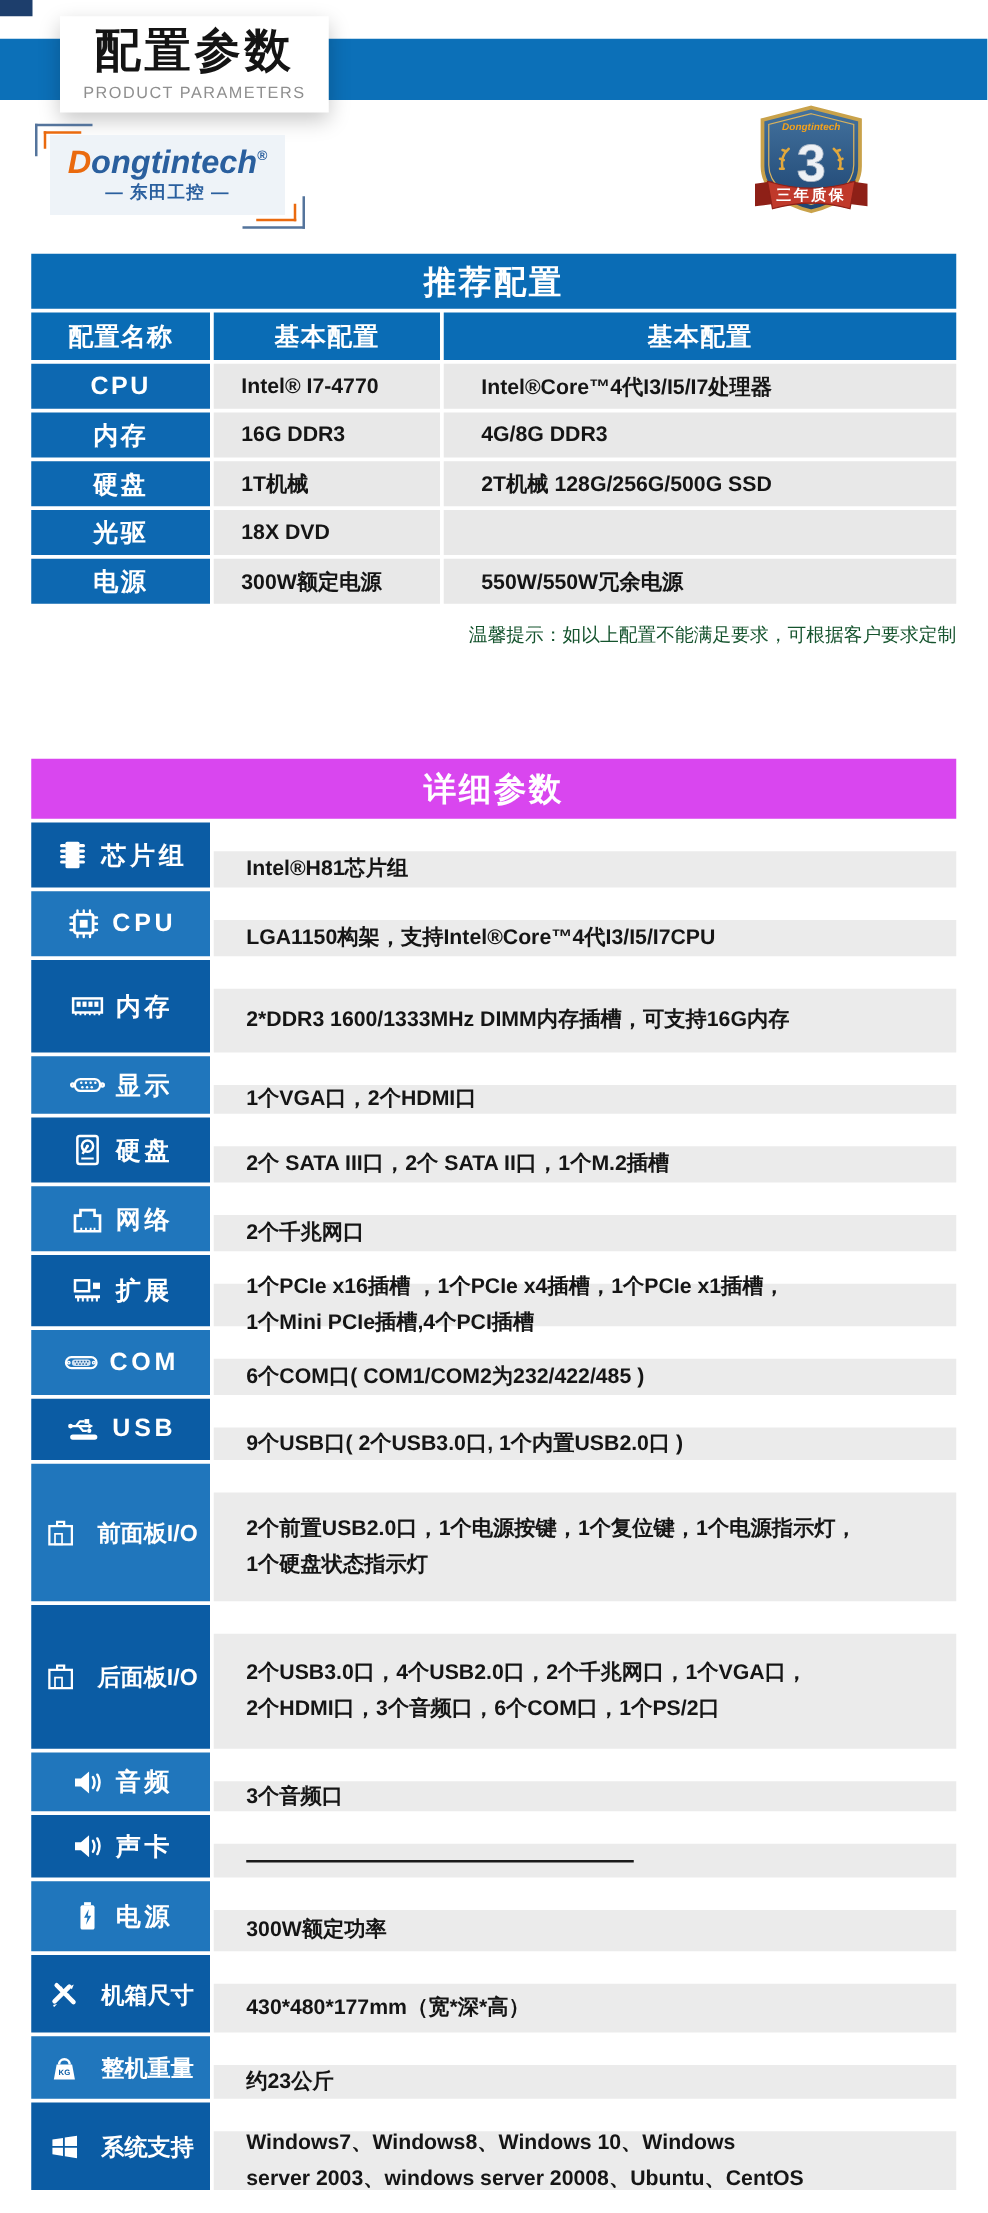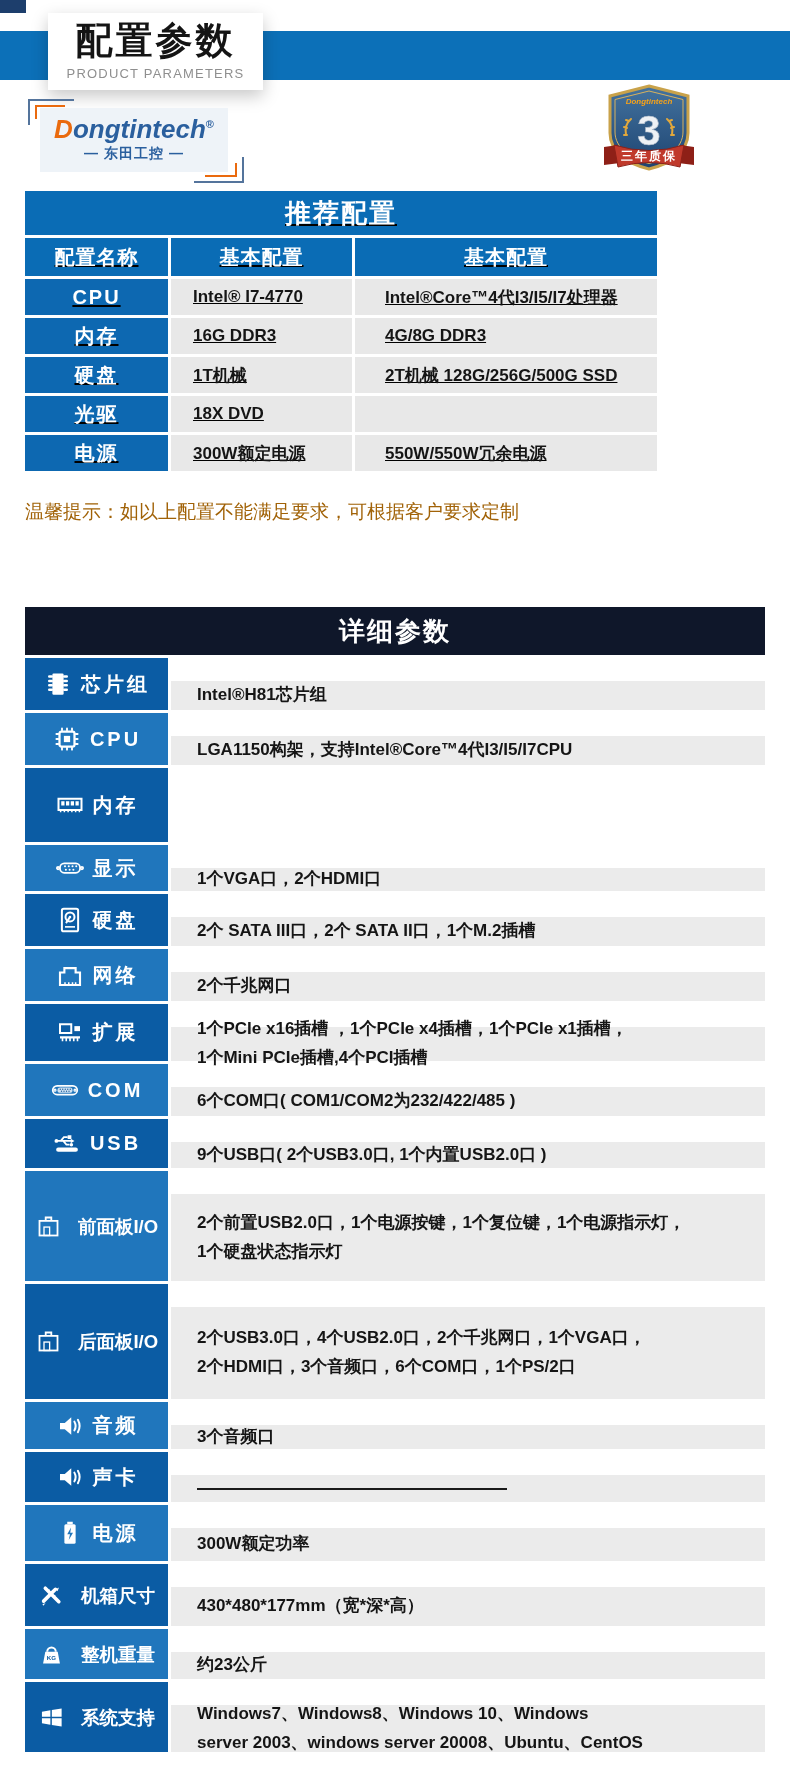--- a/index.html
+++ b/index.html
@@ -24,34 +24,34 @@
   .logo-cn{font-size:14px;font-weight:700;color:#2a5f9e;margin-top:1px;letter-spacing:1px;}
   .br{position:absolute;}
   .br-tl1{left:-12px;top:-9px;width:44px;height:24px;border-left:2px solid #54749c;border-top:2px solid #54749c;}
   .br-tl2{left:-5px;top:-3px;width:28px;height:12px;border-left:2px solid #ea6a0e;border-top:2px solid #ea6a0e;}
   .br-br1{right:-16px;bottom:-11px;width:48px;height:24px;border-right:2px solid #54749c;border-bottom:2px solid #54749c;}
   .br-br2{right:-9px;bottom:-5px;width:30px;height:12px;border-right:2px solid #ea6a0e;border-bottom:2px solid #ea6a0e;}
 
   .badge{position:absolute;left:598px;top:83px;z-index:2;}
 
   
-  .rec-wrap{position:absolute;left:25px;top:191px;width:632px;text-decoration:underline;}
+  .rec-wrap{position:absolute;left:25px;top:203px;width:740px;}
   .rec-title{height:44px;background:#0a6cb5;color:#fff;font-size:26px;font-weight:700;
              display:flex;align-items:center;justify-content:center;letter-spacing:2px;margin-bottom:3px;}
   .rec-grid{display:grid;grid-template-columns:143px 181px 1fr;grid-template-rows:38px repeat(5,36px);gap:3px;}
   .rc-h{background:#0a6cb5;color:#fff;font-size:20px;font-weight:700;display:flex;align-items:center;justify-content:center;letter-spacing:1px;}
   .rc-name{background:#0d68b1;color:#fff;font-size:20px;font-weight:700;display:flex;align-items:center;justify-content:center;letter-spacing:2px;}
   .rc-val{background:#e8e8e8;color:#151515;font-size:17px;font-weight:600;display:flex;align-items:center;padding-left:22px;}
   .rc-opt{padding-left:30px;}
 
-  .note{position:absolute;left:25px;top:499px;width:740px;text-align:left;color:#a16207;font-size:19px;}
+  .note{position:absolute;left:25px;top:499px;width:740px;text-align:right;color:#14532d;font-size:15px;}
 
   
   .det-wrap{position:absolute;left:25px;top:607px;width:740px;}
-  .det-title{height:48px;background:#0f172a;color:#fff;font-size:26px;font-weight:700;
+  .det-title{height:48px;background:#d946ef;color:#fff;font-size:26px;font-weight:700;
              display:flex;align-items:center;justify-content:center;letter-spacing:2px;margin-bottom:3px;}
   .det-rows{display:flex;flex-direction:column;gap:3px;}
   .drow{display:flex;gap:3px;border-radius:24px;}
   .dlabel{width:143px;flex:none;color:#fff;display:flex;align-items:center;justify-content:center;gap:8px;box-sizing:border-box;}
   .det-rows .drow:nth-child(odd) .dlabel{background:#0b5ca4;}
   .det-rows .drow:nth-child(even) .dlabel{background:#2076bc;}
   .dlabel-text{font-size:20px;font-weight:700;letter-spacing:3px;white-space:nowrap;}
   .tight{gap:16px;padding:0 16px;}
   .tight .dlabel-text{font-size:18.5px;letter-spacing:0;}
   .dvalue{flex:1;background:#ebebeb;display:flex;align-items:center;padding-left:26px;box-sizing:border-box;
@@ -176,20 +176,21 @@
                   <rect x="5" y="9" width="2.6" height="3.4"></rect>
                   <rect x="8.8" y="9" width="2.6" height="3.4"></rect>
                   <rect x="12.6" y="9" width="2.6" height="3.4"></rect>
                   <rect x="16.4" y="9" width="2.6" height="3.4"></rect>
                 </g>
                 <path d="M4.5 16v1.8M7.5 16v1.8M10.5 16v1.8M13.5 16v1.8M16.5 16v1.8M19.5 16v1.8" stroke-width="1.2"></path>
               </svg>
             </span>
           <span class="dlabel-text">内存</span>
         </div>
+        <div class="dvalue">2*DDR3 1600/1333MHz DIMM内存插槽，可支持16G内存</div>
       </div>
 
       <div class="drow" style="height:46px">
         <div class="dlabel">
           <span class="icon">
               <svg viewBox="0 0 24 24" fill="none" stroke="#fff" stroke-width="1.4">
                 <rect x="4" y="8.2" width="16" height="7.6" rx="3.4"></rect>
                 <circle cx="2.5" cy="12" r="1"></circle>
                 <circle cx="21.5" cy="12" r="1"></circle>
                 <g fill="#fff" stroke="none">

